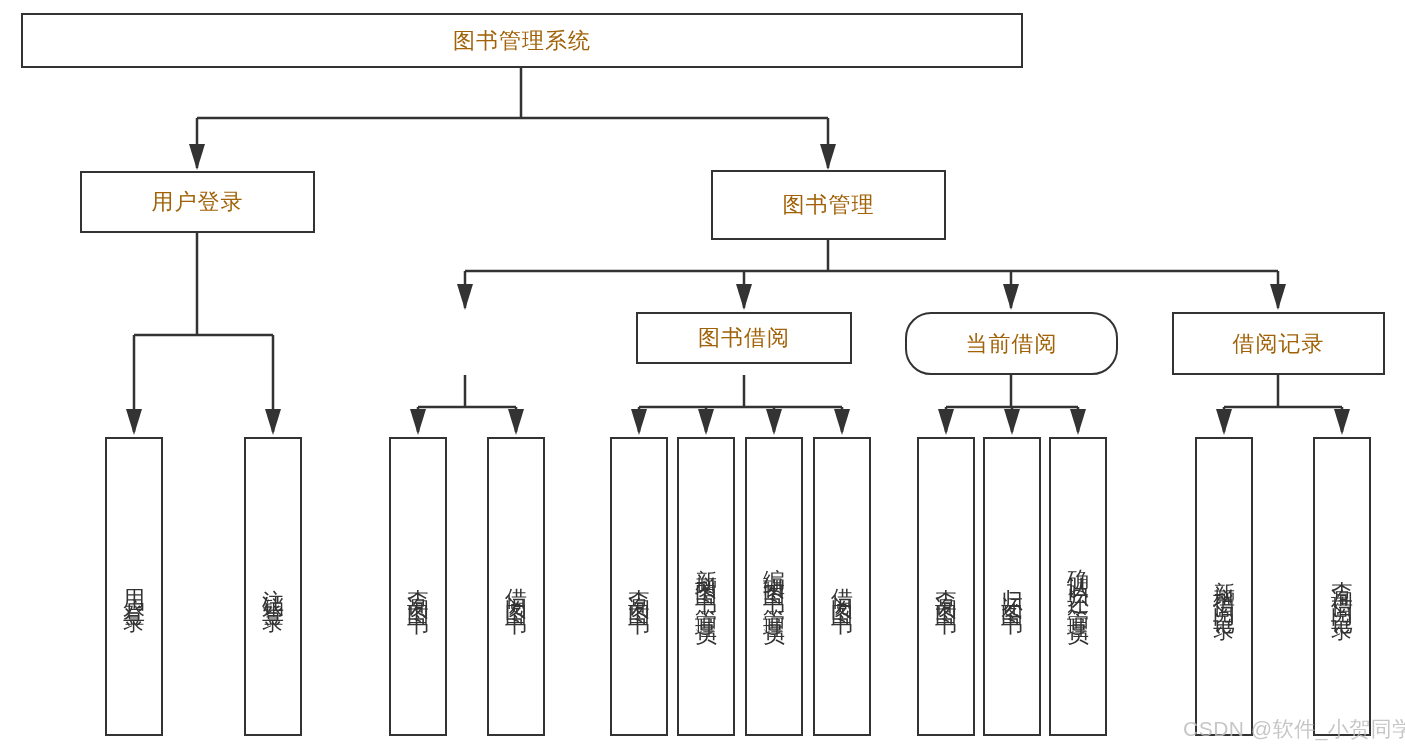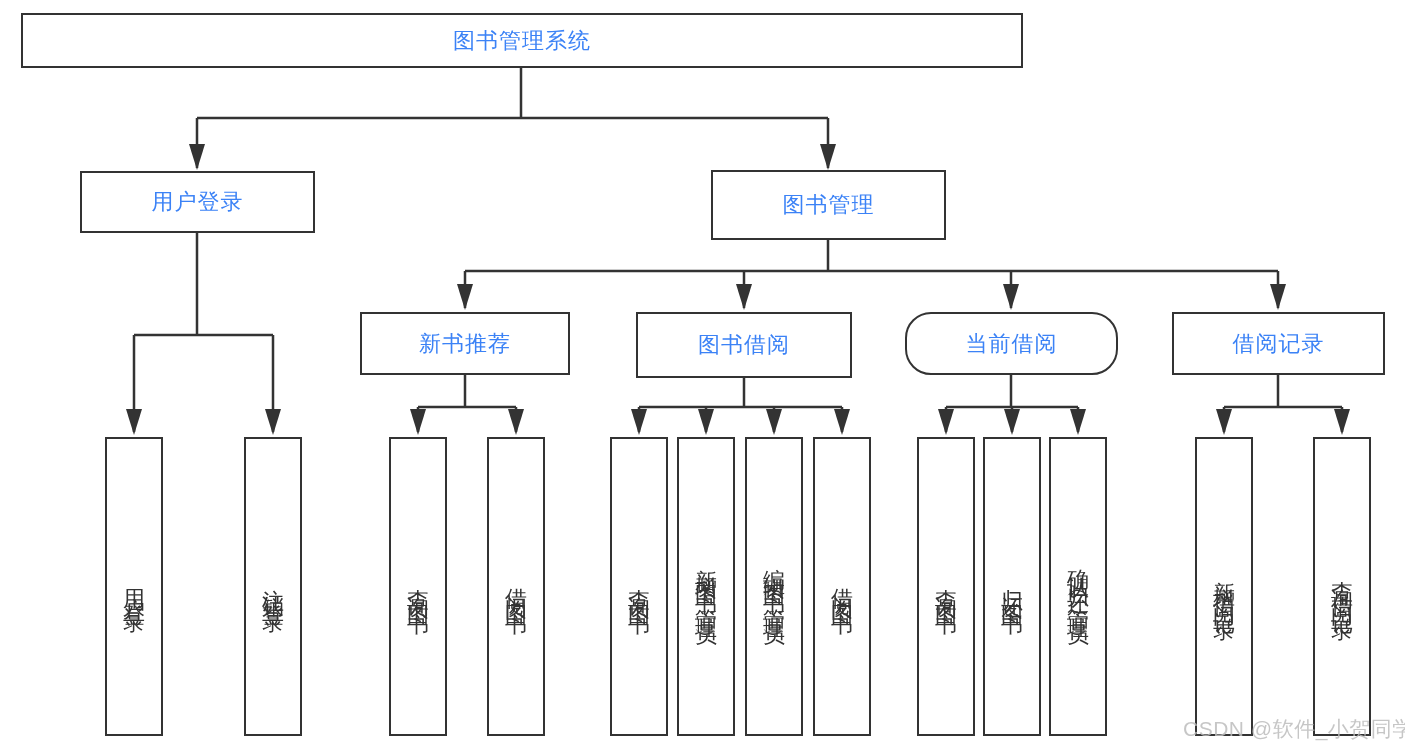--- a/index.html
+++ b/index.html
@@ -10,21 +10,21 @@
     font-family:"Liberation Sans","DejaVu Sans",sans-serif;
     overflow:hidden;
   }
   #wires{position:absolute;left:0;top:0;width:1405px;height:747px;}
   .node-h{
     position:absolute;
     box-sizing:border-box;
     background:#fff;
     border:2.5px solid var(--line,#333);
     display:flex;align-items:center;justify-content:center;
-    font-size:22px;color:#3b82f6;
+    font-size:22px;color:#a16207;
     letter-spacing:1px;
     z-index:2;
   }
   .node-v{
     position:absolute;
     box-sizing:border-box;
     top:437px;height:299px;width:58px;
     background:#fff;
     border:2.5px solid var(--line,#333);
     display:flex;align-items:center;justify-content:center;
@@ -91,24 +91,21 @@
     <span>图书管理系统</span>
   </div>
 
   <div class="node-h" style="left:80px;top:171px;width:235px;height:62px;">
     <span>用户登录</span>
   </div>
   <div class="node-h" style="left:711px;top:170px;width:235px;height:70px;">
     <span>图书管理</span>
   </div>
 
-  <div class="node-h" style="left:360px;top:312px;width:210px;height:63px;">
-    <span>新书推荐</span>
-  </div>
-  <div class="node-h" style="left:636px;top:312px;width:216px;height:66px;">
+  <div class="node-h" style="left:636px;top:312px;width:216px;height:52px;">
     <span>图书借阅</span>
   </div>
   <div class="node-h" style="left:905px;top:312px;width:213px;height:63px;border-radius:26px;">
     <span>当前借阅</span>
   </div>
   <div class="node-h" style="left:1172px;top:312px;width:213px;height:63px;">
     <span>借阅记录</span>
   </div>
 
   <div class="node-v" style="left:105px;">

